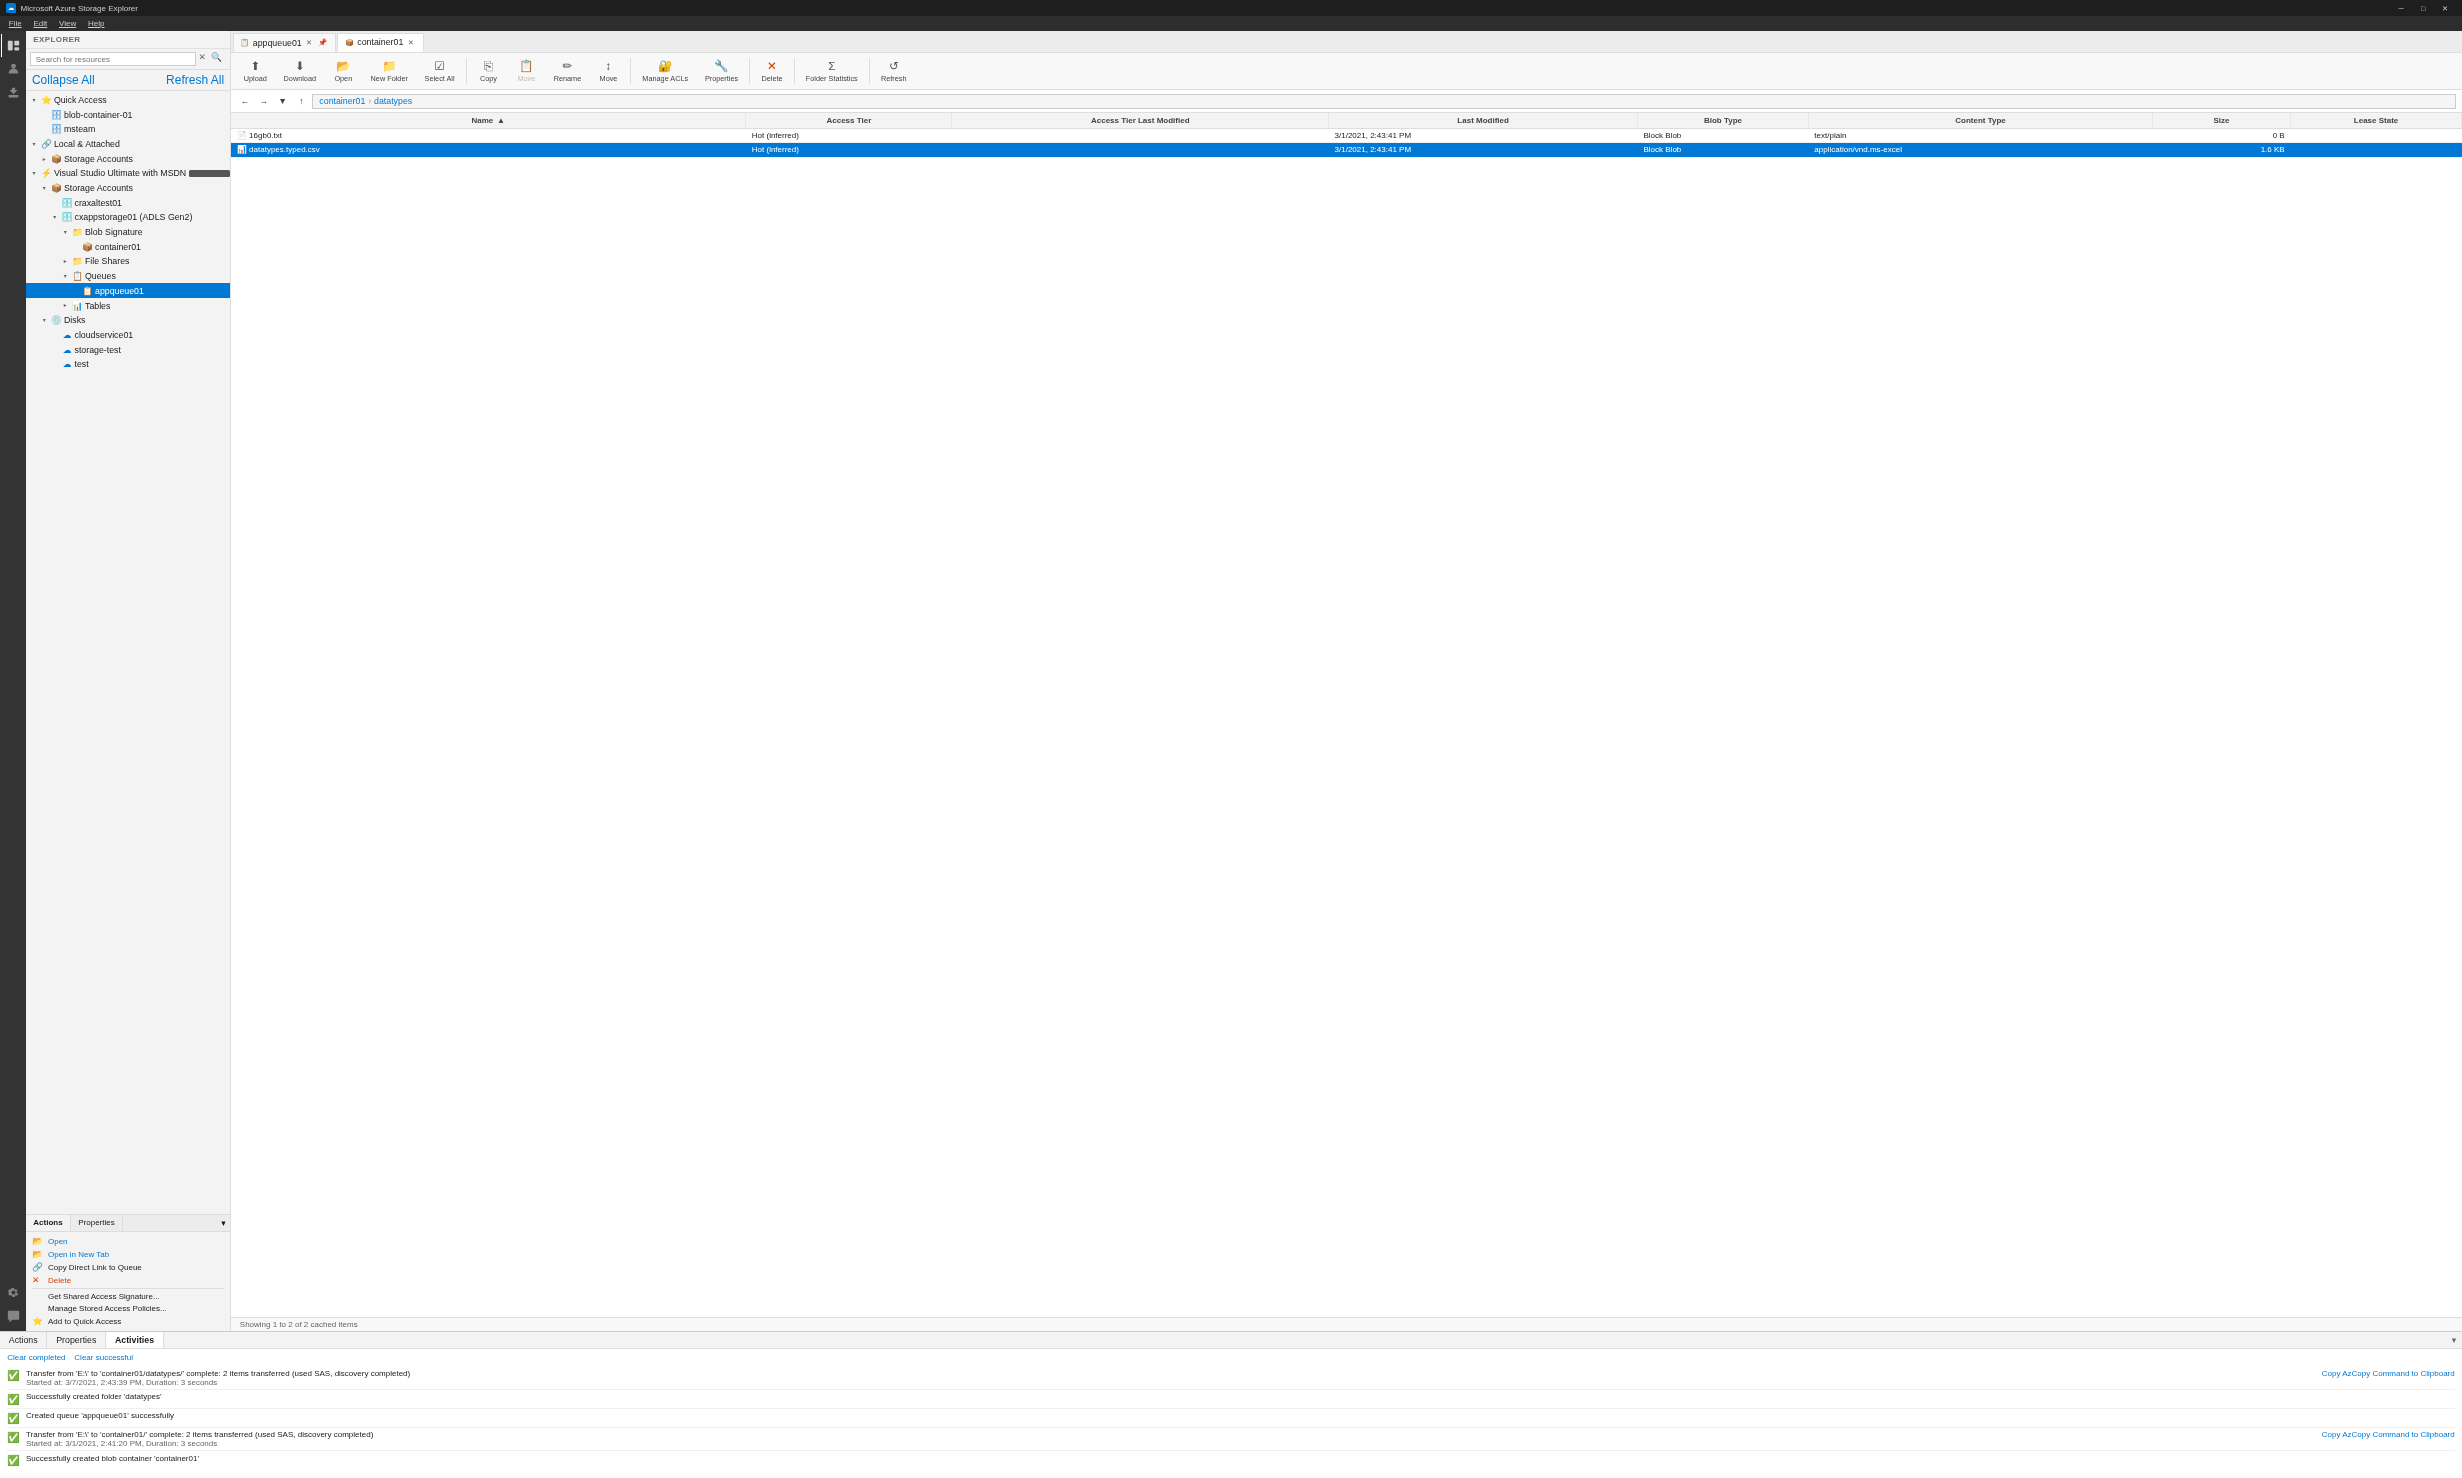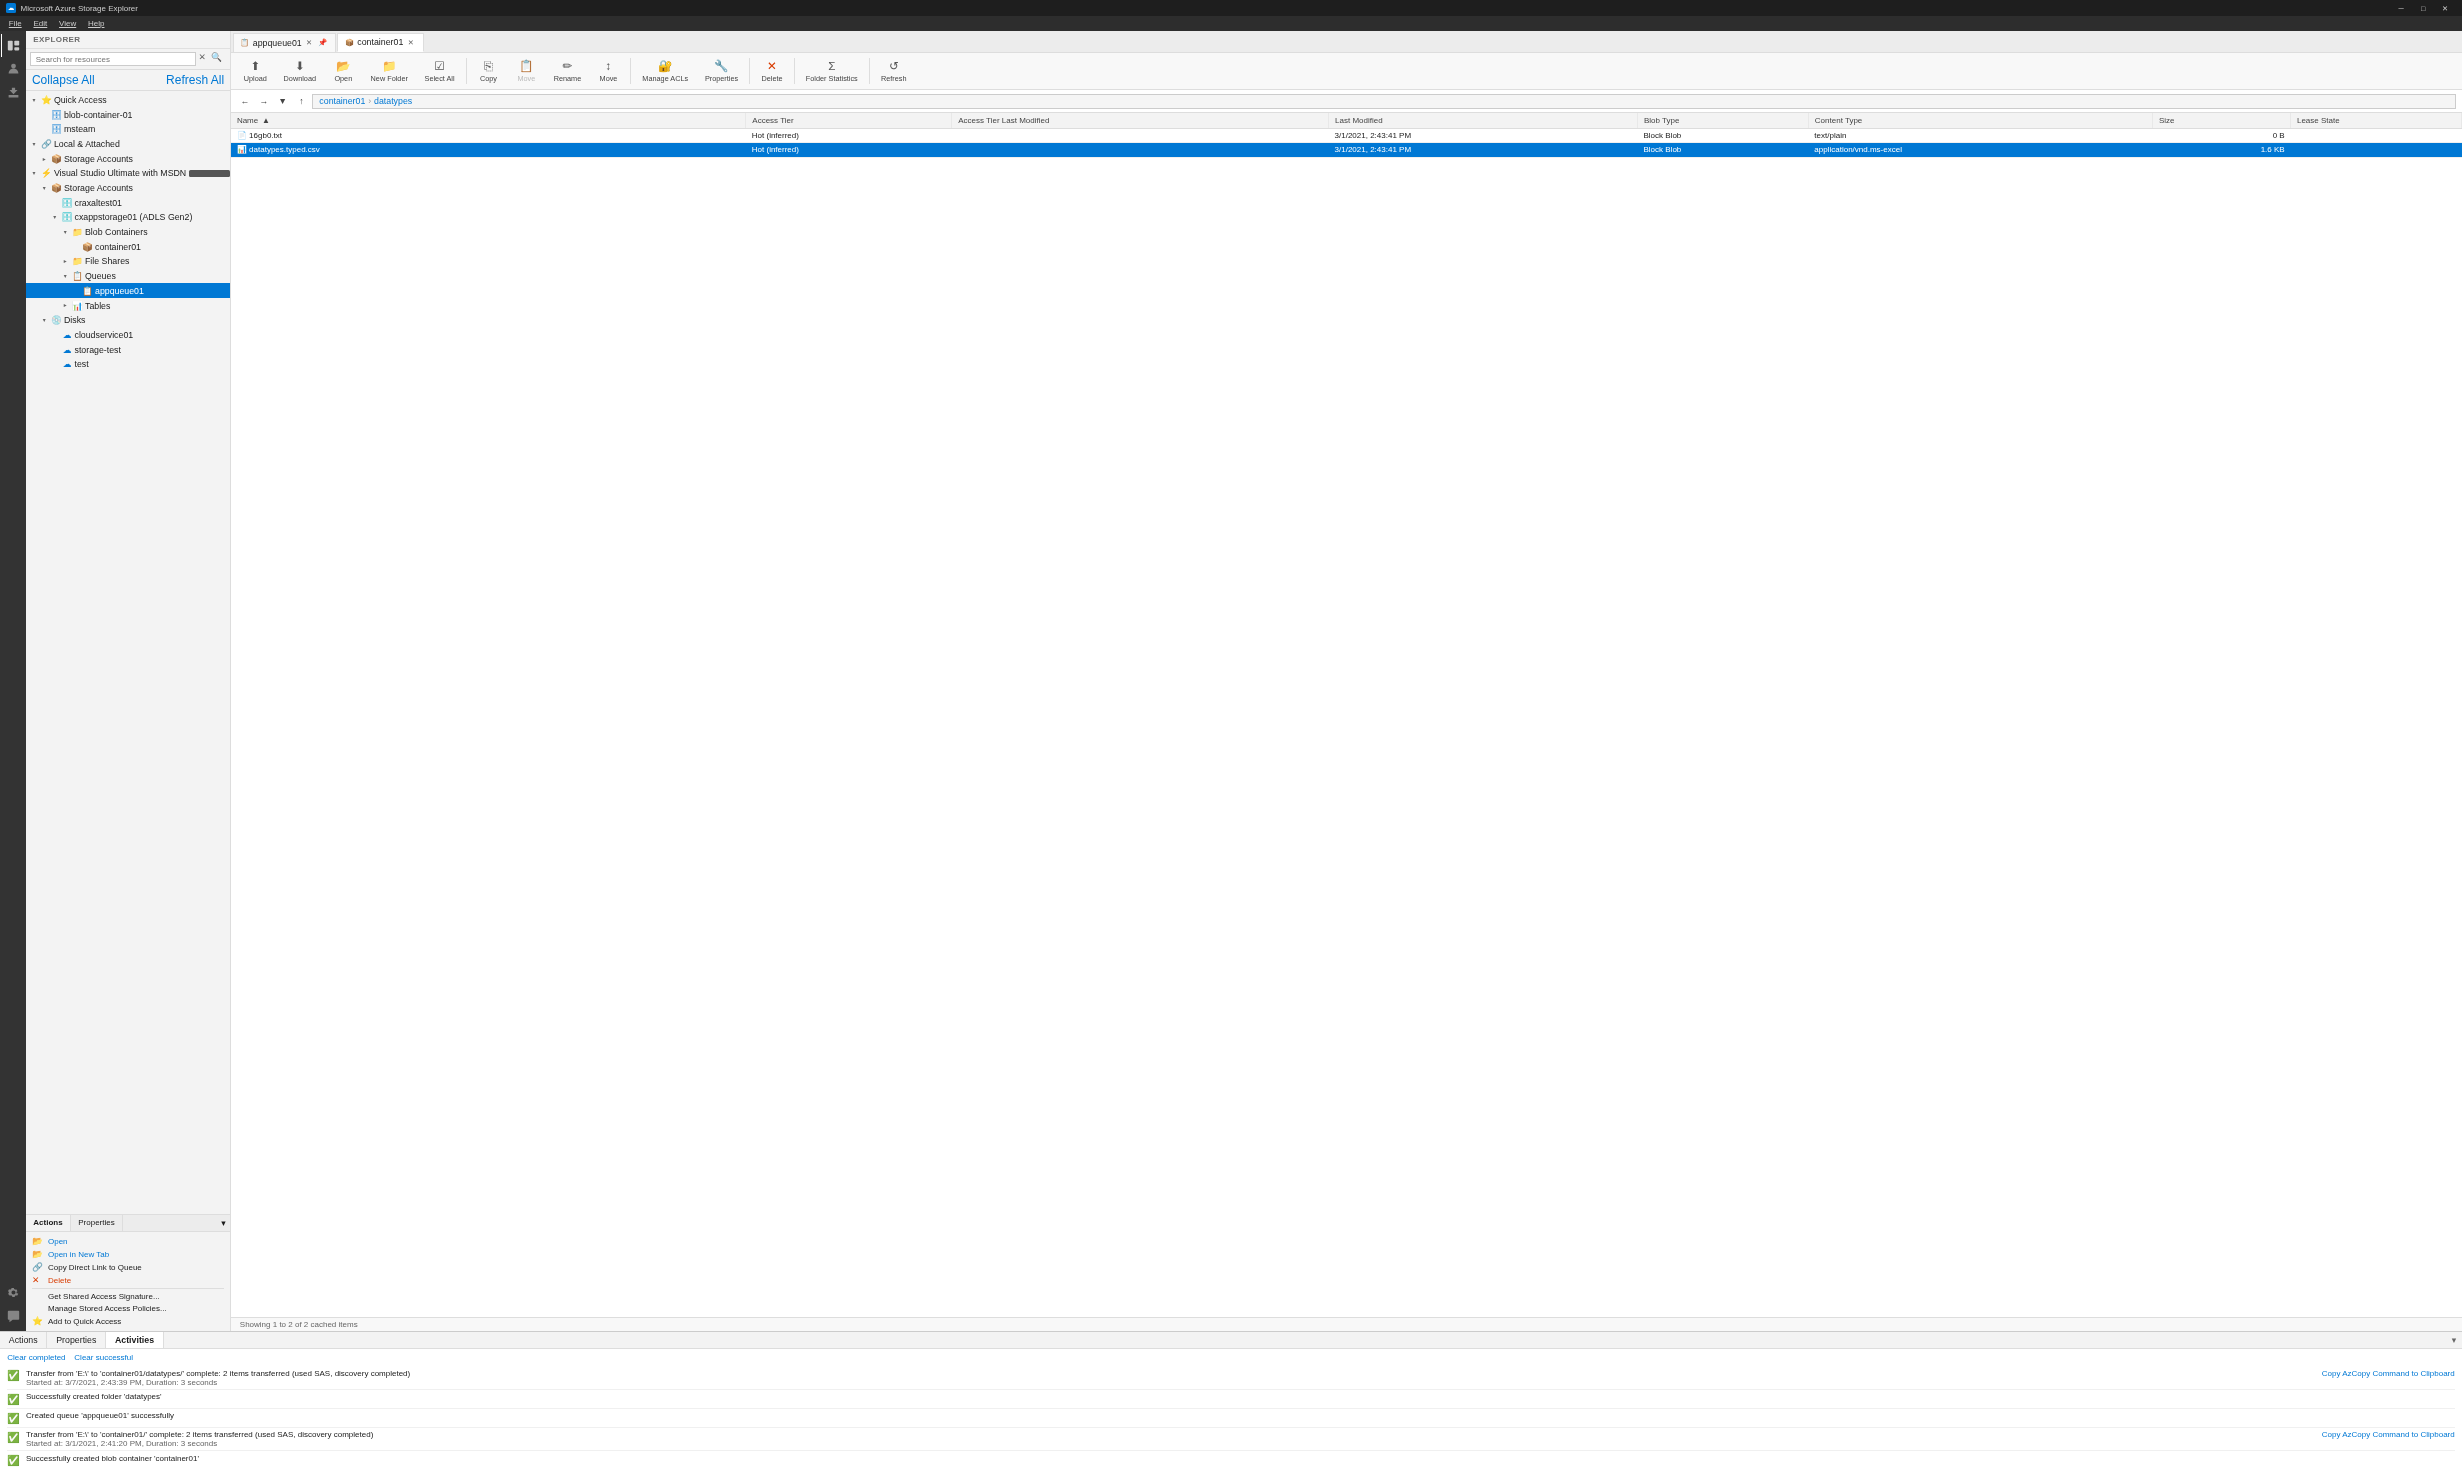--- a/index.html
+++ b/index.html
@@ -80,21 +80,21 @@
     .tool-sep { width: 0.7px; height: 26px; background: #ddd; margin: 0 1.5px; }
 
     
     #address-bar { display: flex; align-items: center; padding: 2.9px 5.9px; border-bottom: 0.7px solid #ddd; background: #fff; flex-shrink: 0; gap: 2.9px; }
     .nav-btn { width: 16px; height: 16px; display: flex; align-items: center; justify-content: center; cursor: pointer; color: #444; border: 0.7px solid transparent; border-radius: 1.5px; }
     #breadcrumb-path { flex: 1; background: #f5f5f5; border: 0.7px solid #ccc; padding: 1.5px 5.9px; font-size: 8.8px; display: flex; align-items: center; gap: 2.9px; }
 
     
     #file-table { flex: 1; overflow-y: auto; }
     #file-table table { width: 100%; border-collapse: collapse; }
-    #file-table thead th { position: sticky; top: 0; background: #f3f3f3; border-bottom: 0.7px solid #ddd; border-right: 0.7px solid #e8e8e8; padding: 2.9px 5.9px; font-size: 8px; font-weight: 400; text-align: left; color: #444; cursor: pointer; white-space: nowrap; }
+    #file-table thead th { position: sticky; top: 0; background: #f3f3f3; border-bottom: 0.7px solid #ddd; border-right: 0.7px solid #e8e8e8; padding: 2.9px 5.9px; font-size: 8px; font-weight: 700; text-align: center; color: #444; cursor: pointer; white-space: nowrap; }
     #file-table tbody tr { cursor: pointer; }
     #file-table tbody tr.selected { background: #0078d4; color: #fff; }
     #file-table tbody td { padding: 2.2px 5.9px; border-bottom: 0.7px solid #f0f0f0; font-size: 8px; white-space: nowrap; }
     .col-name { width: 220px; }
     .col-access { width: 88px; }
     .col-access-mod { width: 161px; }
     .col-last-mod { width: 132px; }
     .col-blob { width: 73px; }
     .col-content { width: 147px; }
     .col-size { width: 59px; text-align: right; }
@@ -256,21 +256,21 @@
     <span class="tree-indent" style="width:23.5px;"></span>
     <span class="tree-toggle">▾</span>
     <span class="tree-icon icon-cyan">🗄</span>
     <span class="tree-label">cxappstorage01 (ADLS Gen2)</span>
 
   </div>
         <div class="tree-item">
     <span class="tree-indent" style="width:34px;"></span>
     <span class="tree-toggle">▾</span>
     <span class="tree-icon icon-blue">📁</span>
-    <span class="tree-label">Blob Containers</span>
+    <span class="tree-label">Blob Signature</span>
 
   </div>
         <div class="tree-item">
     <span class="tree-indent" style="width:44px;"></span>
     <span class="tree-toggle"> </span>
     <span class="tree-icon icon-blue">📦</span>
     <span class="tree-label">container01</span>
 
   </div>
         <div class="tree-item">

